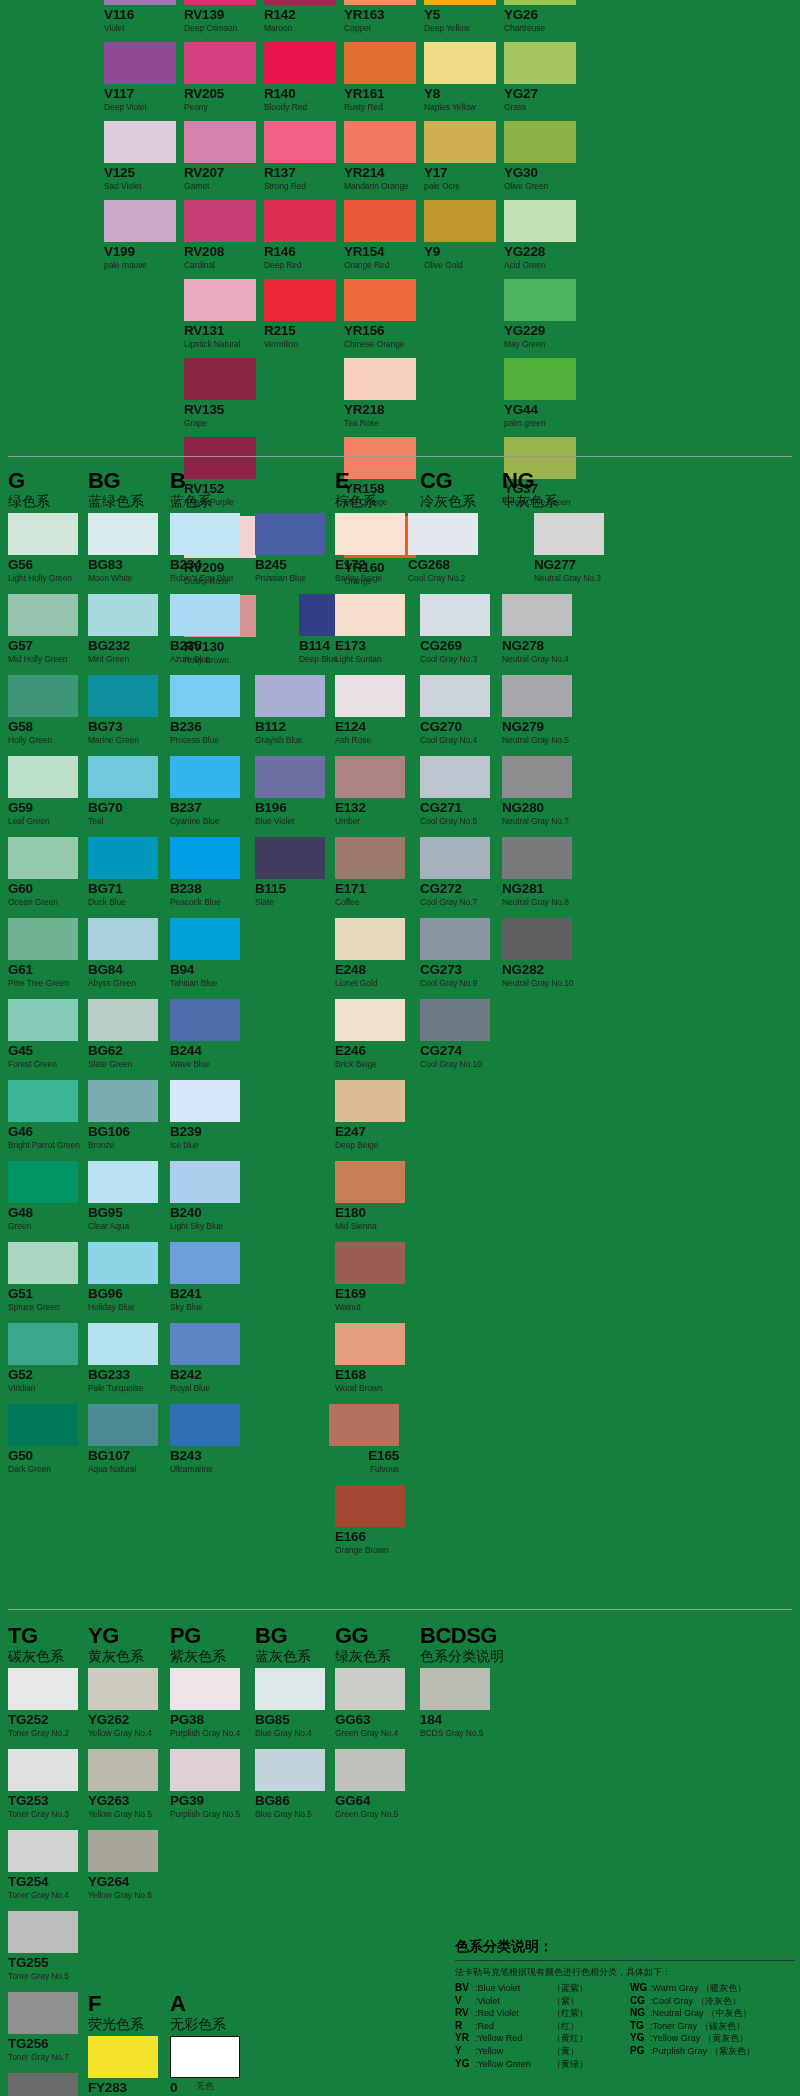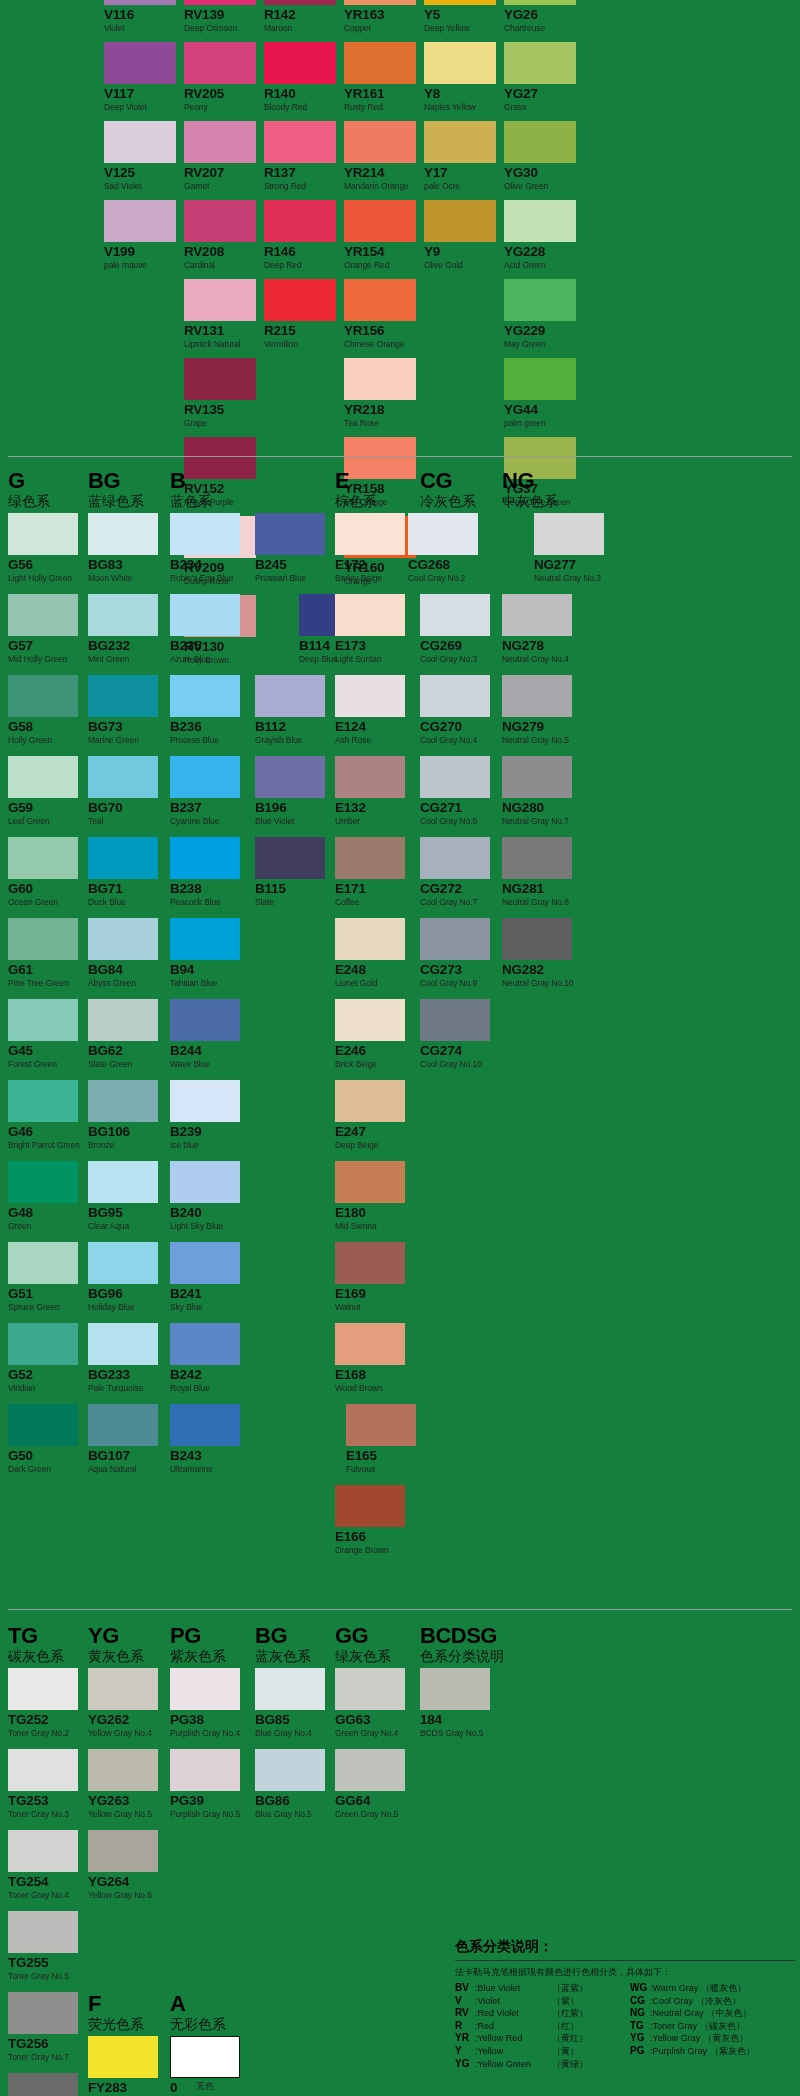--- a/index.html
+++ b/index.html
@@ -534,21 +534,21 @@
     <div class="cell" style="left: 335px; top: 1242px; width: 70px;">
       <div class="chip" style="background: rgb(155, 92, 85);"></div>
       <div class="code">E169</div>
       <div class="nm">Walnut</div>
     </div>
     <div class="cell" style="left: 335px; top: 1323px; width: 70px;">
       <div class="chip" style="background: rgb(228, 158, 126);"></div>
       <div class="code">E168</div>
       <div class="nm">Wood Brown</div>
     </div>
-    <div class="cell" style="left: 346px; top: 1404px; width: 70px;">
+    <div class="cell" style="left: 329px; top: 1404px; width: 70px; text-align: right;">
       <div class="chip" style="background: rgb(181, 113, 92);"></div>
       <div class="code">E165</div>
       <div class="nm">Fulvous</div>
     </div>
     <div class="cell" style="left: 335px; top: 1485px; width: 70px;">
       <div class="chip" style="background: rgb(163, 72, 48);"></div>
       <div class="code">E166</div>
       <div class="nm">Orange Brown</div>
     </div>
     <div class="cell" style="left: 408px; top: 513px; width: 70px;">

